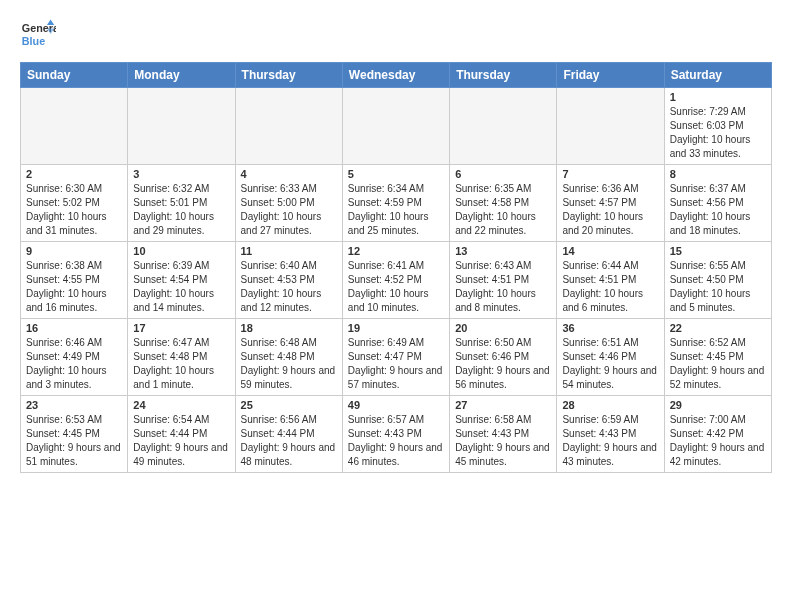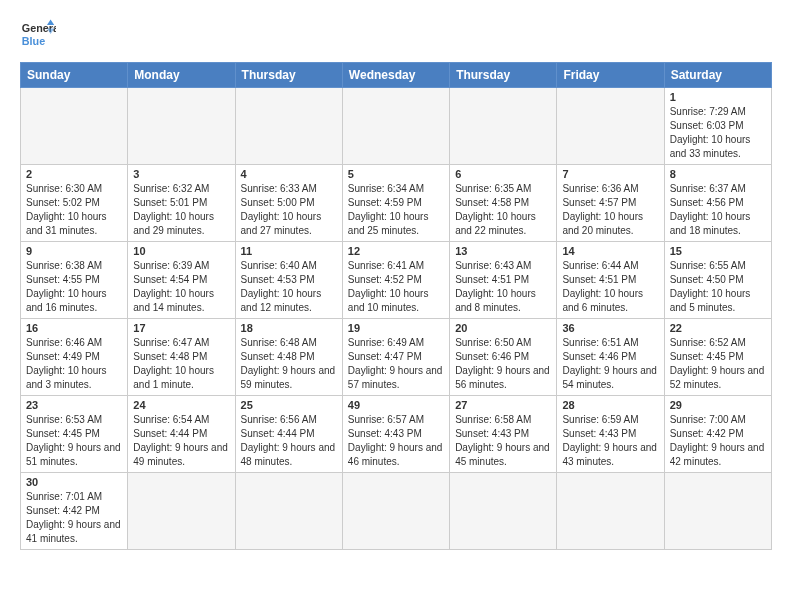--- a/index.html
+++ b/index.html
@@ -301,29 +301,15 @@
 Sunset: 4:43 PM
 Daylight: 9 hours and 43 minutes.</div>
           </td>
           <td>
             <div class="day-num">29</div>
             <div class="day-info">Sunrise: 7:00 AM
 Sunset: 4:42 PM
 Daylight: 9 hours and 42 minutes.</div>
           </td>
         </tr>
-        <tr class="last-row">
-          <td>
-            <div class="day-num">30</div>
-            <div class="day-info">Sunrise: 7:01 AM
-Sunset: 4:42 PM
-Daylight: 9 hours and 41 minutes.</div>
-          </td>
-          <td class="empty"></td>
-          <td class="empty"></td>
-          <td class="empty"></td>
-          <td class="empty"></td>
-          <td class="empty"></td>
-          <td class="empty"></td>
-        </tr>
       </tbody>
   </table>
 </div>
 
 </body></html>

